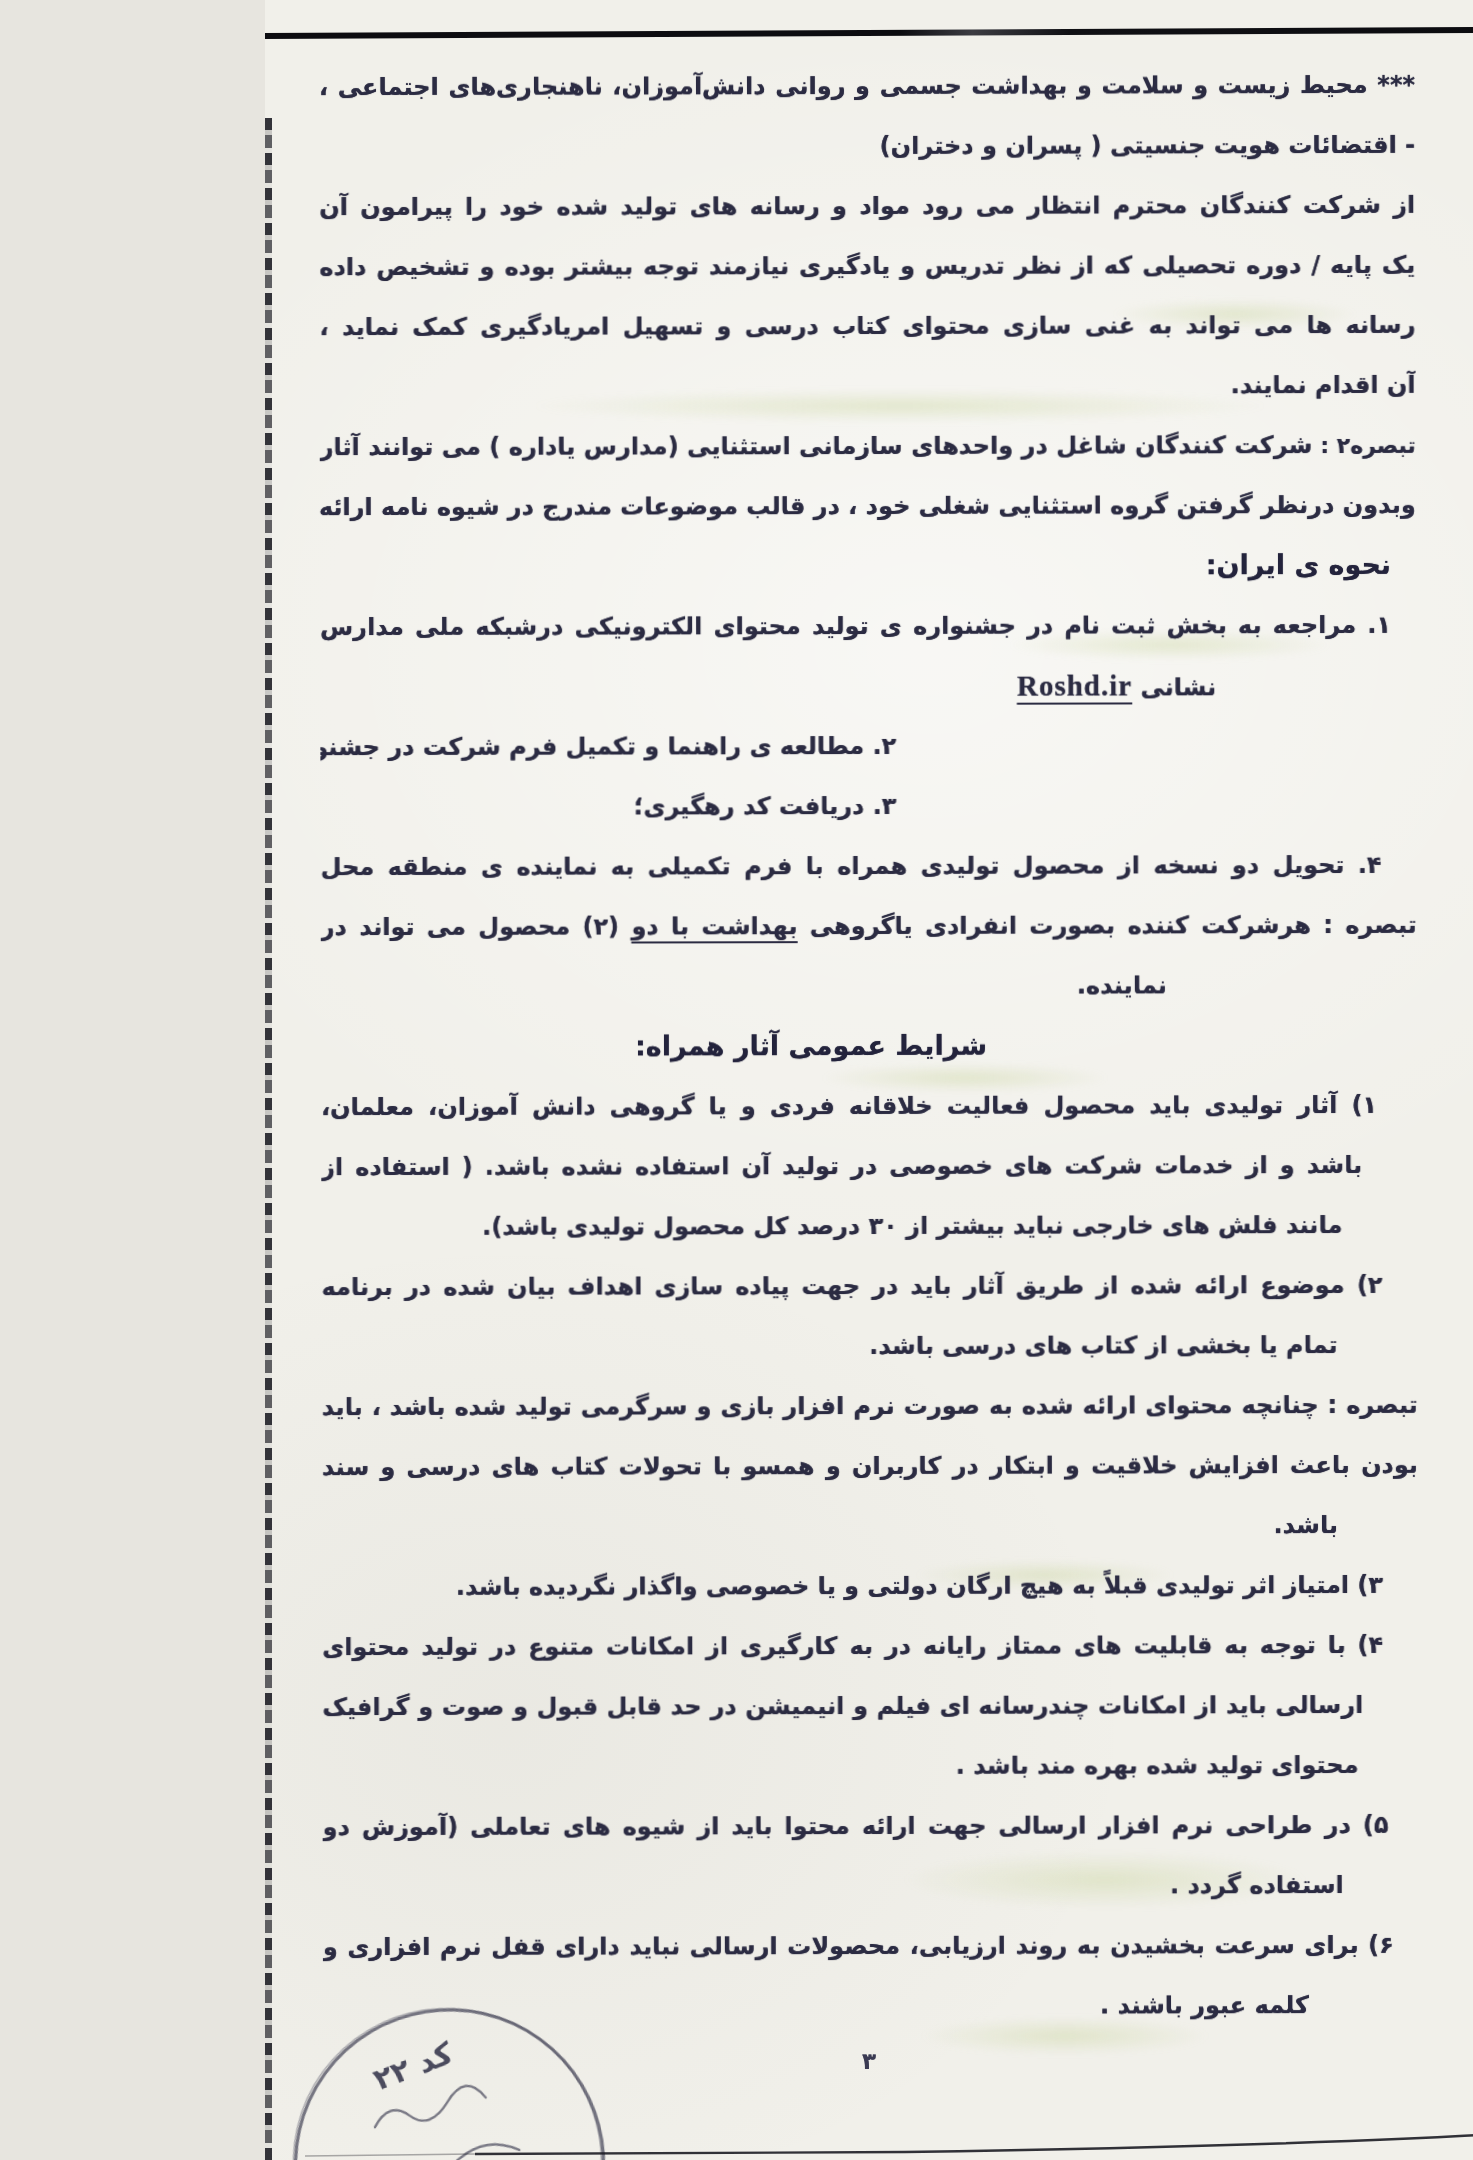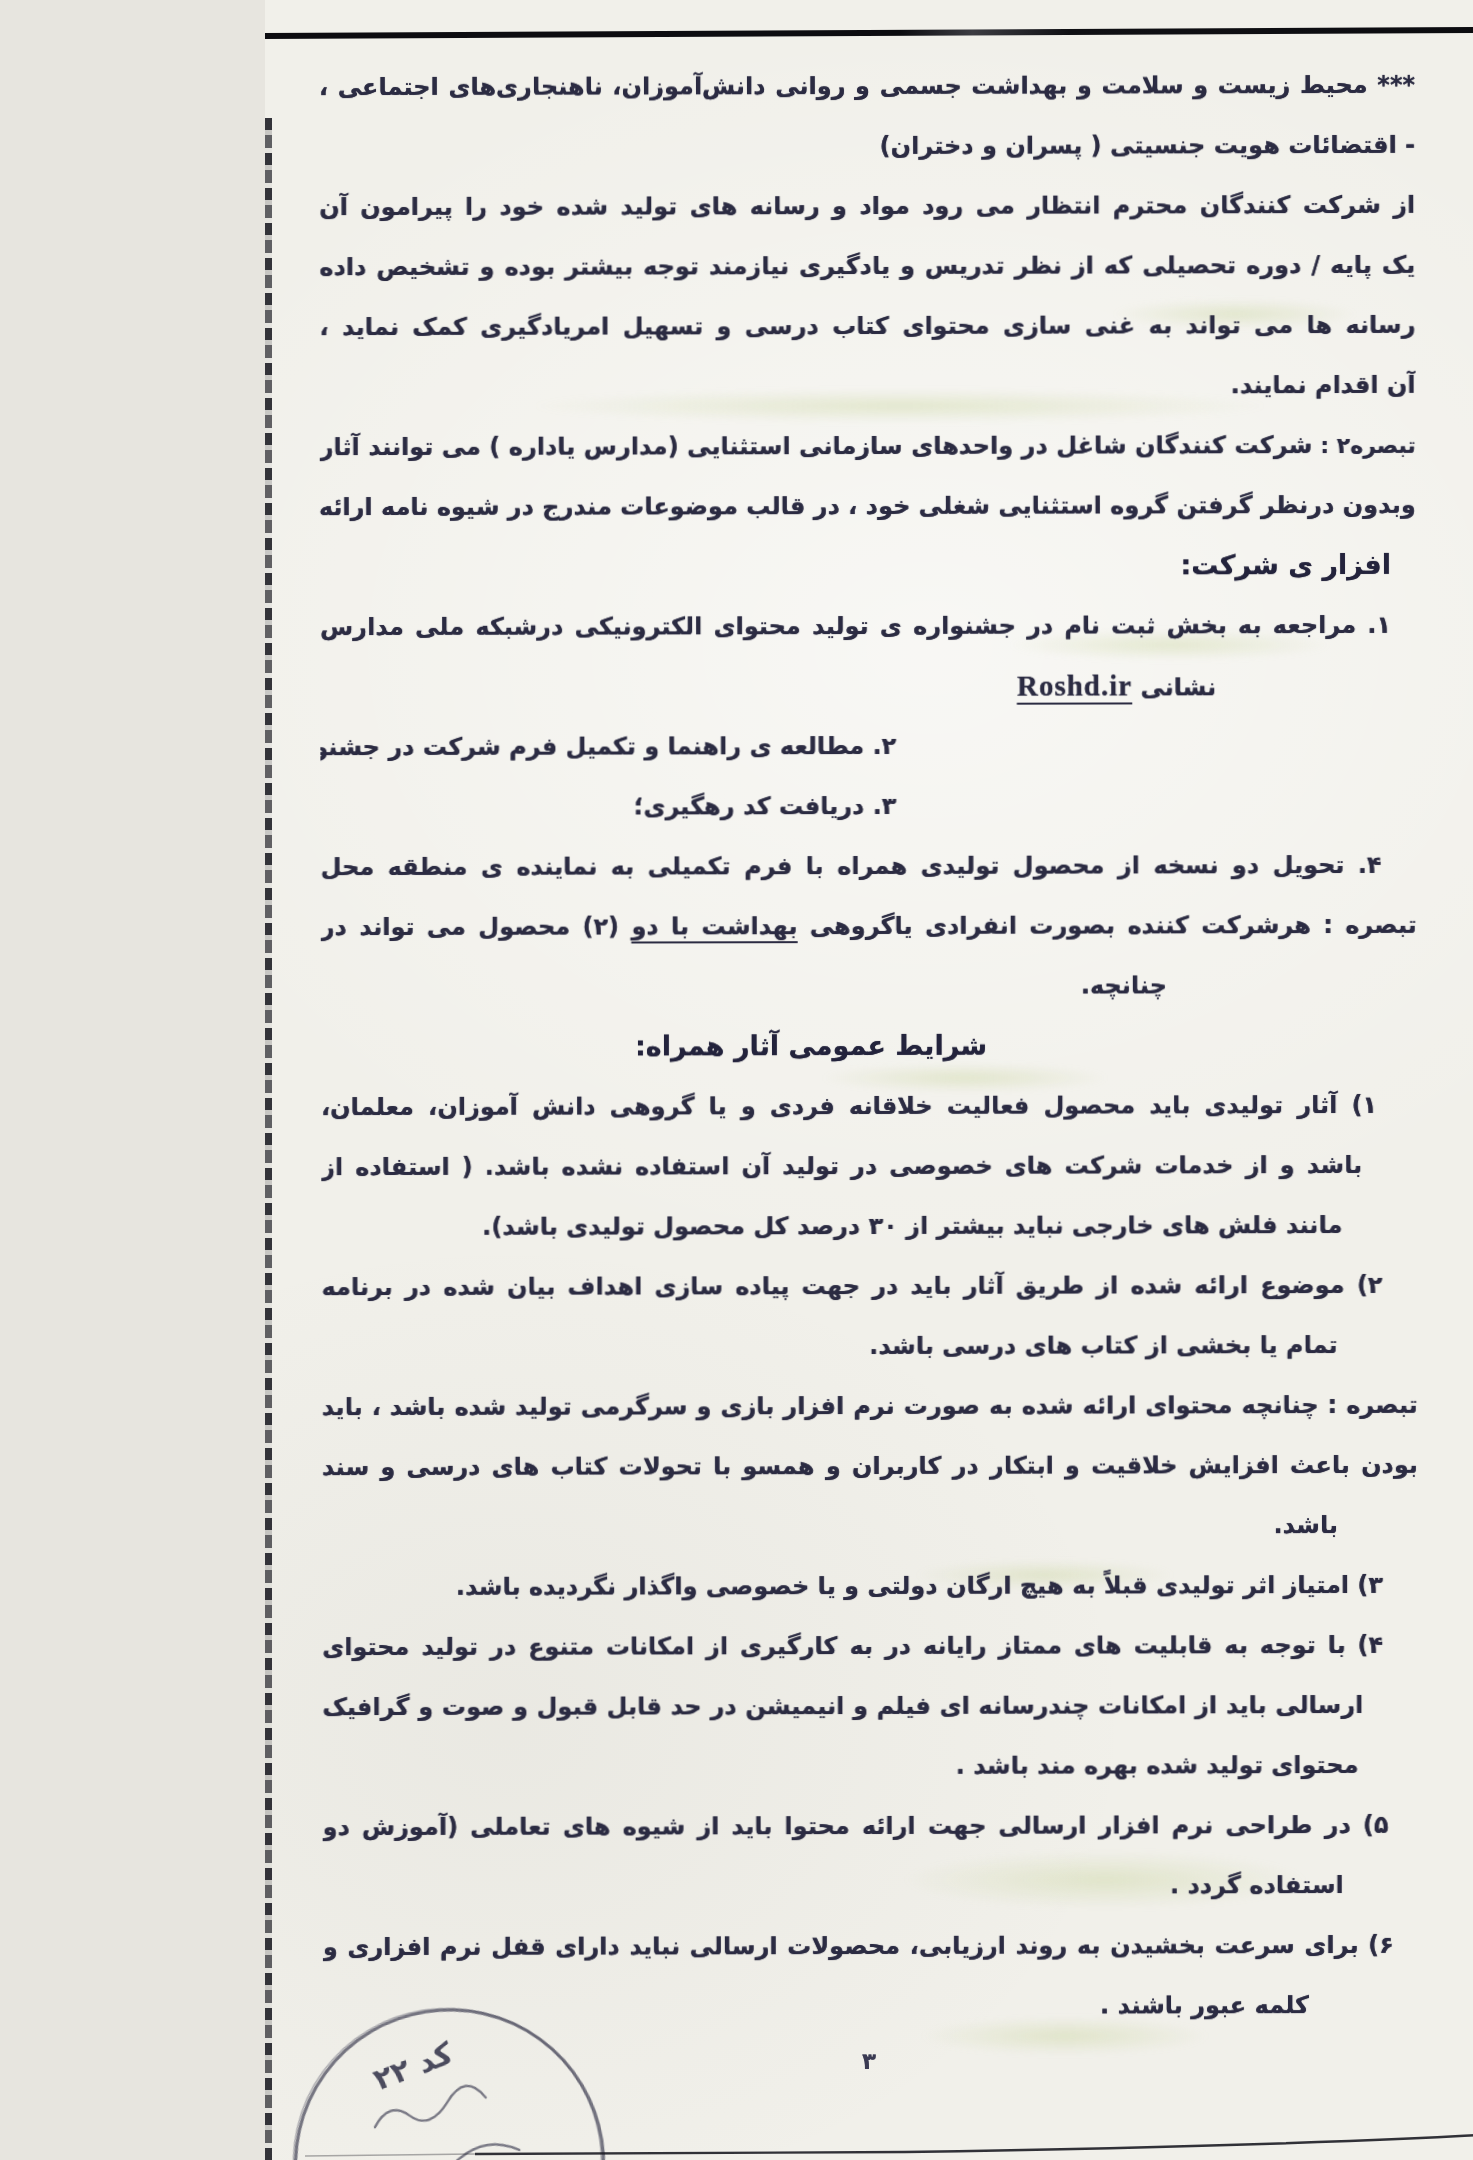--- a/index.html
+++ b/index.html
@@ -82,28 +82,28 @@
 
   <div class="content" id="doc-body">
       <div class="line fill"><span>*** محیط زیست و سلامت و بهداشت جسمی و روانی دانش‌آموزان، ناهنجاری‌های اجتماعی ، روحیه مسئولیت پذیری</span></div>
       <div class="line right"><span>- اقتضائات هویت جنسیتی ( پسران و دختران)</span></div>
       <div class="line fill"><span>از شرکت کنندگان محترم انتظار می رود مواد و رسانه های تولید شده خود را پیرامون آن دسته از مفاهیم کتابهای درسی</span></div>
       <div class="line fill"><span>یک پایه / دوره تحصیلی که از نظر تدریس و یادگیری نیازمند توجه بیشتر بوده و تشخیص داده می شود که وجود مواد و</span></div>
       <div class="line fill"><span>رسانه ها می تواند به غنی سازی محتوای کتاب درسی و تسهیل امریادگیری کمک نماید ، سازمان داده و نسبت به تولید</span></div>
       <div class="line right"><span>آن اقدام نمایند.</span></div>
       <div class="line fill"><span class="seg-bold">تبصره۲ : </span><span>شرکت کنندگان شاغل در واحدهای سازمانی استثنایی (مدارس یاداره ) می توانند آثار خود را به صورت آزاد ،</span></div>
       <div class="line right"><span>وبدون درنظر گرفتن گروه استثنایی شغلی خود ، در قالب موضوعات مندرج در شیوه نامه ارائه دهند.</span></div>
-      <div class="line right heading" style="padding-right: 25px;"><span>افزار ی شرکت:</span></div>
+      <div class="line right heading" style="padding-right: 25px;"><span>نحوه ی ایران:</span></div>
       <div class="line fill" style="padding-right: 25px;"><span>۱. مراجعه به بخش ثبت نام در جشنواره ی تولید محتوای الکترونیکی درشبکه ملی مدارس ایران رشد به</span></div>
       <div class="line right" style="padding-right: 200px;"><span>نشانی </span><span class="seg-underline seg-latin">Roshd.ir</span></div>
       <div class="line right" style="padding-right: 520px;"><span>۲. مطالعه ی راهنما و تکمیل فرم شرکت در جشنواره (ثبت نام)؛</span></div>
       <div class="line right" style="padding-right: 520px;"><span>۳. دریافت کد رهگیری؛</span></div>
       <div class="line fill" style="padding-right: 35px;"><span>۴. تحویل دو نسخه از محصول تولیدی همراه با فرم تکمیلی به نماینده ی منطقه محل تحصیل یا اشتغال</span></div>
       <div class="line fill"><span>تبصره : هرشرکت کننده بصورت انفرادی یاگروهی </span><span class="seg-underline">بهداشت با دو</span><span> (۲) محصول می تواند در جشنواره شرکت</span></div>
-      <div class="line right" style="padding-right: 250px;"><span>چنانچه.</span></div>
+      <div class="line right" style="padding-right: 250px;"><span>نماینده.</span></div>
       <div class="line right heading" style="padding-right: 430px;"><span>شرایط عمومی آثار همراه:</span></div>
       <div class="line fill" style="padding-right: 40px;"><span>۱) آثار تولیدی باید محصول فعالیت خلاقانه فردی و یا گروهی دانش آموزان، معلمان، دانشجویان و مدرسان</span></div>
       <div class="line fill" style="padding-right: 55px;"><span>باشد و از خدمات شرکت های خصوصی در تولید آن استفاده نشده باشد. ( استفاده از محصولات تولید دیگران</span></div>
       <div class="line right" style="padding-right: 75px;"><span>مانند فلش های خارجی نباید بیشتر از ۳۰ درصد کل محصول تولیدی باشد).</span></div>
       <div class="line fill" style="padding-right: 35px;"><span>۲) موضوع ارائه شده از طریق آثار باید در جهت پیاده سازی اهداف بیان شده در برنامه درسی و پوشش دهنده</span></div>
       <div class="line right" style="padding-right: 80px;"><span>تمام یا بخشی از کتاب های درسی باشد.</span></div>
       <div class="line fill"><span>تبصره : چنانچه محتوای ارائه شده به صورت نرم افزار بازی و سرگرمی تولید شده باشد ، باید ضمن هدفمند</span></div>
       <div class="line fill"><span>بودن باعث افزایش خلاقیت و ابتکار در کاربران و همسو با تحولات کتاب های درسی و سند برنامه درسی ملی</span></div>
       <div class="line right" style="padding-right: 80px;"><span>باشد.</span></div>
       <div class="line right" style="padding-right: 35px;"><span>۳) امتیاز اثر تولیدی قبلاً به هیچ ارگان دولتی و یا خصوصی واگذار نگردیده باشد.</span></div>

